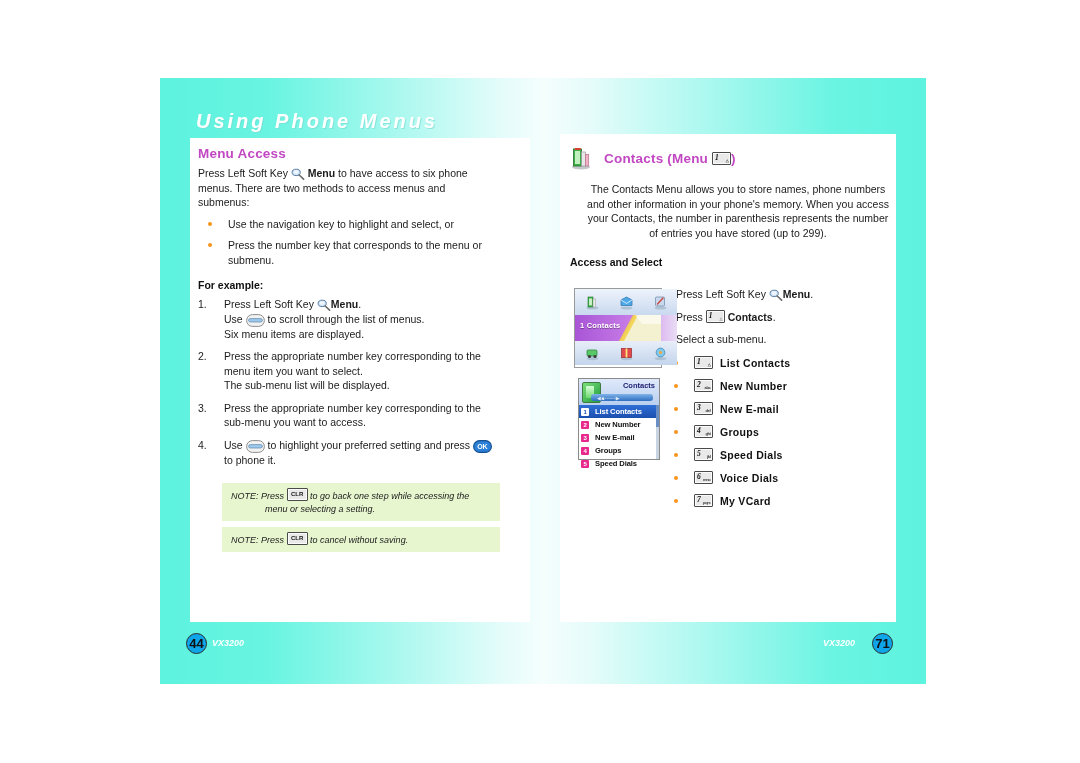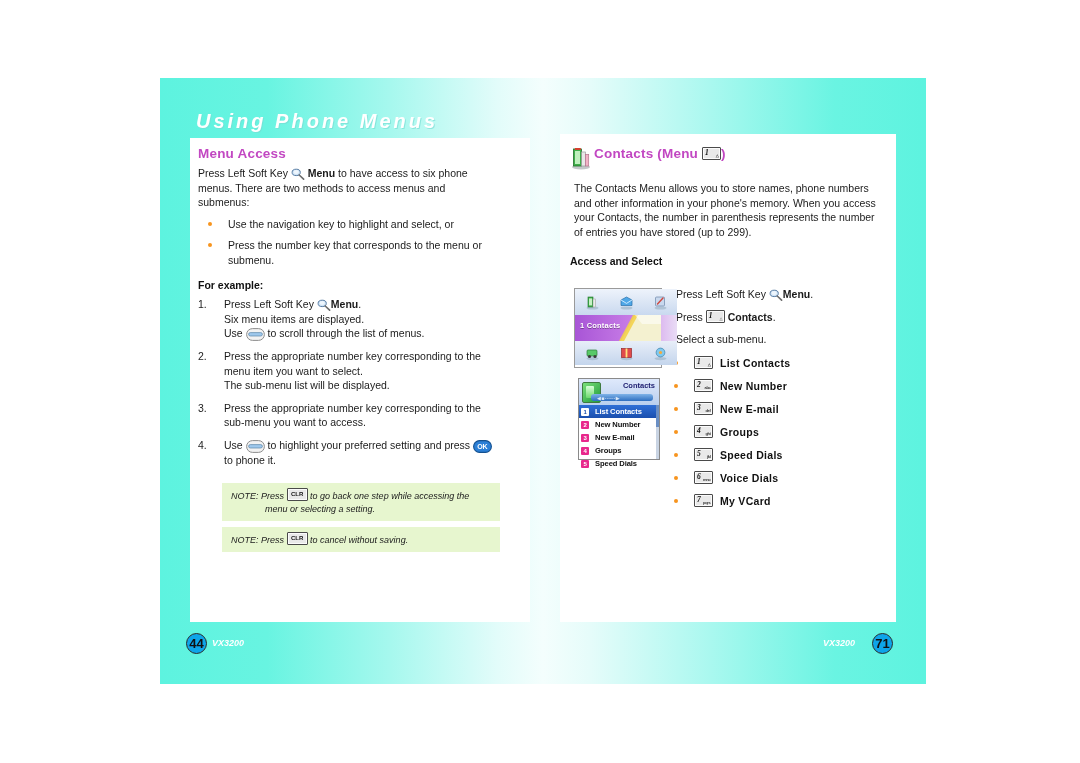--- a/index.html
+++ b/index.html
@@ -64,23 +64,23 @@
     background:#e7f6cf;font-size:9px;font-style:italic;color:#1b1b1b;
     padding:5px 7px 5px 9px;line-height:13px;width:262px;
   }
   .note .nlabel{font-style:italic;}
   .note .indent{display:block;padding-left:34px;}
   .note1{position:absolute;left:222px;top:483px;}
   .note2{position:absolute;left:222px;top:527px;}
 
   
   .rp{position:absolute;left:570px;top:146px;width:330px;}
-  .rp .title-row{display:flex;align-items:flex-start;gap:2px;margin:0 0 11px 0;}
+  .rp .title-row{display:flex;align-items:center;gap:12px;margin:0 0 11px 0;}
   .rp .title-row .sec-head{font-size:13.5px;}
-  .rp p.intro{margin:4px;width:312px;}
+  .rp p.intro{margin:12px;width:312px;text-align:center;}
   .rp .ao{margin:16px 0 7px 0;}
 
   
   ol.rsteps{list-style:none;margin:0;padding:0;}
   ol.rsteps li{position:relative;padding-left:18px;margin-bottom:8px;}
   ol.rsteps li .num{position:absolute;left:0;top:0;font-size:10.5px;}
 
   ul.submenu{list-style:none;margin:9px 0 0 0;padding:0;}
   ul.submenu li{position:relative;padding-left:36px;margin-bottom:10px;
     font-size:10.5px;font-weight:bold;color:#111;}
@@ -229,31 +229,31 @@
         <span class="ln">
           <span>Press Left Soft Key</span>
           <span class="softkey">
             <svg width="14" height="12" viewBox="0 0 14 12">
               <ellipse cx="5.2" cy="4.4" rx="4.1" ry="3.2" fill="#cfe3f5" stroke="#5b7fa6" stroke-width="1"></ellipse>
               <ellipse cx="5.2" cy="4" rx="2.6" ry="1.9" fill="#eef6fd"></ellipse>
               <path d="M8.2 7 L12.6 11.2" stroke="#6b6b6b" stroke-width="1.6" stroke-linecap="round"></path>
             </svg>
           </span><span class="bold">Menu</span><span>.</span>
         </span>
-        <span class="ln">Six menu items are displayed.</span>
         <span class="ln">
           <span>Use</span>
           <span class="navkey">
             <svg width="19" height="13" viewBox="0 0 19 13">
               <rect x="0.6" y="0.6" width="17.8" height="11.8" rx="5.9" fill="#f2f2f2" stroke="#8d8d8d" stroke-width="1"></rect>
               <rect x="2.6" y="4.6" width="13.8" height="3.4" rx="1.7" fill="#9ec8ec" stroke="#5d86ab" stroke-width=".7"></rect>
             </svg>
           </span>
           <span>to scroll through the list of menus.</span>
         </span>
+        <span class="ln">Six menu items are displayed.</span>
       </li>
 
       <li class="body-t">
         <span class="num">2.</span>
         <span class="ln">Press the appropriate number key corresponding to the menu item you want to select.</span>
         <span class="ln">The sub-menu list will be displayed.</span>
       </li>
 
       <li class="body-t">
         <span class="num">3.</span>

